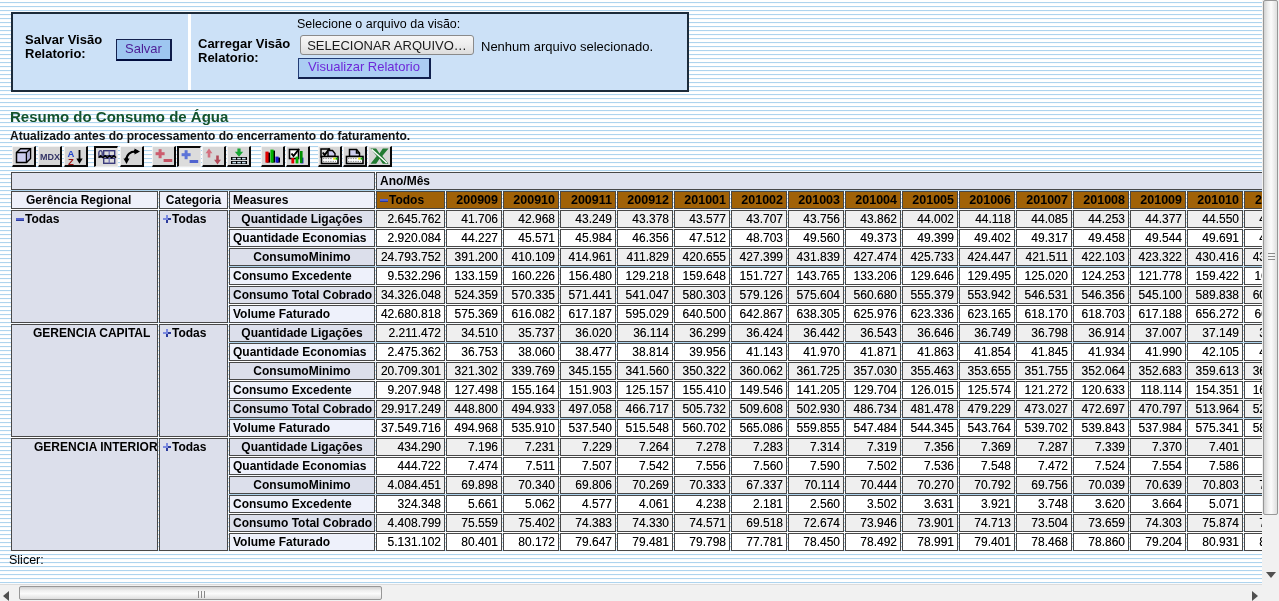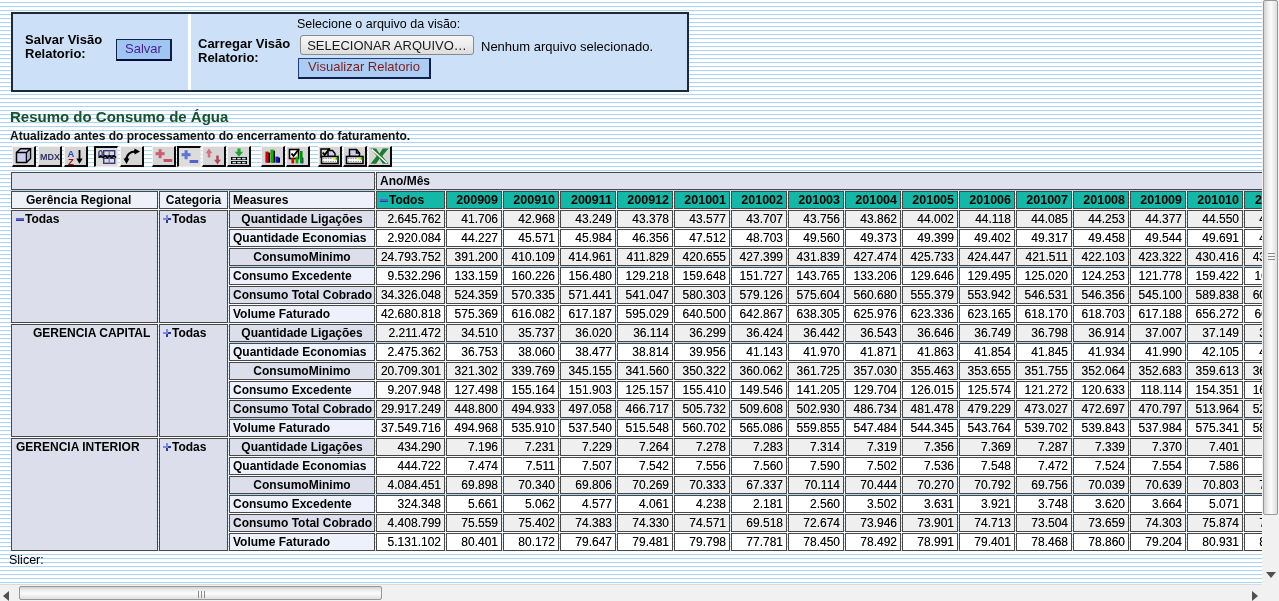--- a/index.html
+++ b/index.html
@@ -2,37 +2,37 @@
 <html><head><meta charset="utf-8"><style>
 html,body{margin:0;padding:0;}
 body{width:1279px;height:601px;overflow:hidden;position:relative;
  font-family:"Liberation Sans",sans-serif;
  background:repeating-linear-gradient(180deg,#ffffff 0px,#ffffff 0.7px,#cfe6f6 1px,#aed4ee 1.5px,#cfe6f6 2px,#ffffff 2.6px,#ffffff 4px);background-position:0 1px;}
 .topbox{position:absolute;left:11px;top:12px;width:678px;height:80px;background:#cce1f7;border:2px solid #1c2b3a;box-sizing:border-box;}
 .divider{position:absolute;left:175px;top:0;width:3px;height:76px;background:#fff;}
 .lbl{position:absolute;font-weight:bold;font-size:13px;line-height:14px;color:#000;}
 .salvarbtn{position:absolute;left:103px;top:25px;width:53px;height:19px;background:#9ec6f0;border:1px solid #14214d;border-bottom:2px solid #000c3d;border-right:2px solid #0f1c49;font-size:13px;text-align:center;line-height:17px;color:#4c1d95;}
 .filebtn{position:absolute;left:287px;top:21px;width:174px;height:20px;background:linear-gradient(180deg,#f6f6f6,#eee 45%,#dddddd);border:1px solid #8a8a8a;border-radius:3px;font-size:13px;color:#1a1a1a;text-align:center;line-height:19px;box-sizing:border-box;}
-.visbtn{position:absolute;left:285px;top:44px;width:130px;height:18px;background:#abcdf3;border-top:1px solid #223c75;border-left:1px solid #223c75;border-right:2px solid #10204d;border-bottom:2px solid #10204d;font-size:13px;text-align:center;line-height:16px;color:#7f1d1d;}
+.visbtn{position:absolute;left:285px;top:44px;width:130px;height:18px;background:#abcdf3;border-top:1px solid #223c75;border-left:1px solid #223c75;border-right:2px solid #10204d;border-bottom:2px solid #10204d;font-size:13px;text-align:center;line-height:16px;color:#6d28d9;}
 .plain{position:absolute;font-size:13px;color:#000;}
 .title{position:absolute;left:10px;top:108px;font-size:15px;font-weight:bold;color:#14532d;}
 .subtitle{position:absolute;left:10px;top:129px;font-size:12px;font-weight:bold;color:#111;}
 .tbtn{position:absolute;top:0;width:24px;height:21px;background:#d6d6d6;border-top:1px solid #f2f2f2;border-left:1px solid #f2f2f2;border-right:2px solid #0a0a0a;border-bottom:2px solid #0a0a0a;box-sizing:border-box;}
 .tbtn svg{display:block;margin:1px auto 0;}
 .tbtn.dn{background:#dcdcdc;border-top:2px solid #0a0a0a;border-left:2px solid #0a0a0a;border-right:1px solid #e8e8e8;border-bottom:1px solid #e8e8e8;}
 .toolbar{position:absolute;left:0;top:146px;height:21px;}
 .twrap{position:absolute;left:10px;top:171px;width:1253px;height:381px;overflow:hidden;}
 table.piv{border-collapse:separate;border-spacing:1px;table-layout:fixed;width:1291px;}
 table.piv td{box-sizing:border-box;border:1px solid #484848;height:18px;line-height:16px;font-size:12px;padding:0 3px;overflow:hidden;white-space:nowrap;color:#000;}
 td.h1{background:#dfe2ee;font-weight:bold;}
 td.am{padding-left:9px;}
 td.h2{background:#eef0fa;font-weight:bold;}
 td.h2.c{text-align:center;}
 td.ml{padding-left:10px;}
-td.h3{background:#14b8a6;font-weight:bold;padding-left:3px;}
+td.h3{background:#a16207;font-weight:bold;padding-left:3px;}
 td.h3.r{text-align:right;font-size:12.5px;}
 td.mem{background:#dcdfeb;font-weight:bold;vertical-align:top;}
 td.rh{font-weight:bold;padding-left:9px;}
 td.rh.o{background:#dcdfeb;text-align:center;}
 td.rh.e{background:#eef1fb;}
 td.d{text-align:right;font-size:12.5px;text-shadow:0 0 0.4px rgba(0,0,0,0.5);}
 td.d.o{background:#efefef;}
 td.d.e{background:#ffffff;}
 .pm{display:inline-block;width:8px;height:9px;margin-right:1px;vertical-align:-1px;}
 .slicer{position:absolute;left:9px;top:553px;font-size:12.5px;color:#000;}
@@ -476,21 +476,21 @@
           <td class="d e">547.484</td>
           <td class="d e">544.345</td>
           <td class="d e">543.764</td>
           <td class="d e">539.702</td>
           <td class="d e">539.843</td>
           <td class="d e">537.984</td>
           <td class="d e">575.341</td>
           <td class="d e">581.444</td>
         </tr>
 <tr>
-          <td class="mem top" rowspan="6" style="padding-left:4px">GERENCIA INTERIOR</td>
+          <td class="mem top" rowspan="6" style="padding-left:22px">GERENCIA INTERIOR</td>
           <td class="mem top" rowspan="6" style="padding-left:3px"><span class="pm"><svg width="9" height="9" viewBox="0 0 9 9">
                 <rect x="3" y="0" width="2" height="8" fill="#7b8ae0"></rect>
                 <rect x="0" y="3" width="8" height="2" fill="#7b8ae0"></rect>
                 <rect x="5" y="3" width="3" height="2" fill="#2a3a9a"></rect>
                 <rect x="3" y="5" width="2" height="3" fill="#2a3a9a"></rect>
               </svg></span>Todas</td>
           <td class="rh o">Quantidade Ligações</td>
           <td class="d o">434.290</td>
           <td class="d o">7.196</td>
           <td class="d o">7.231</td>

